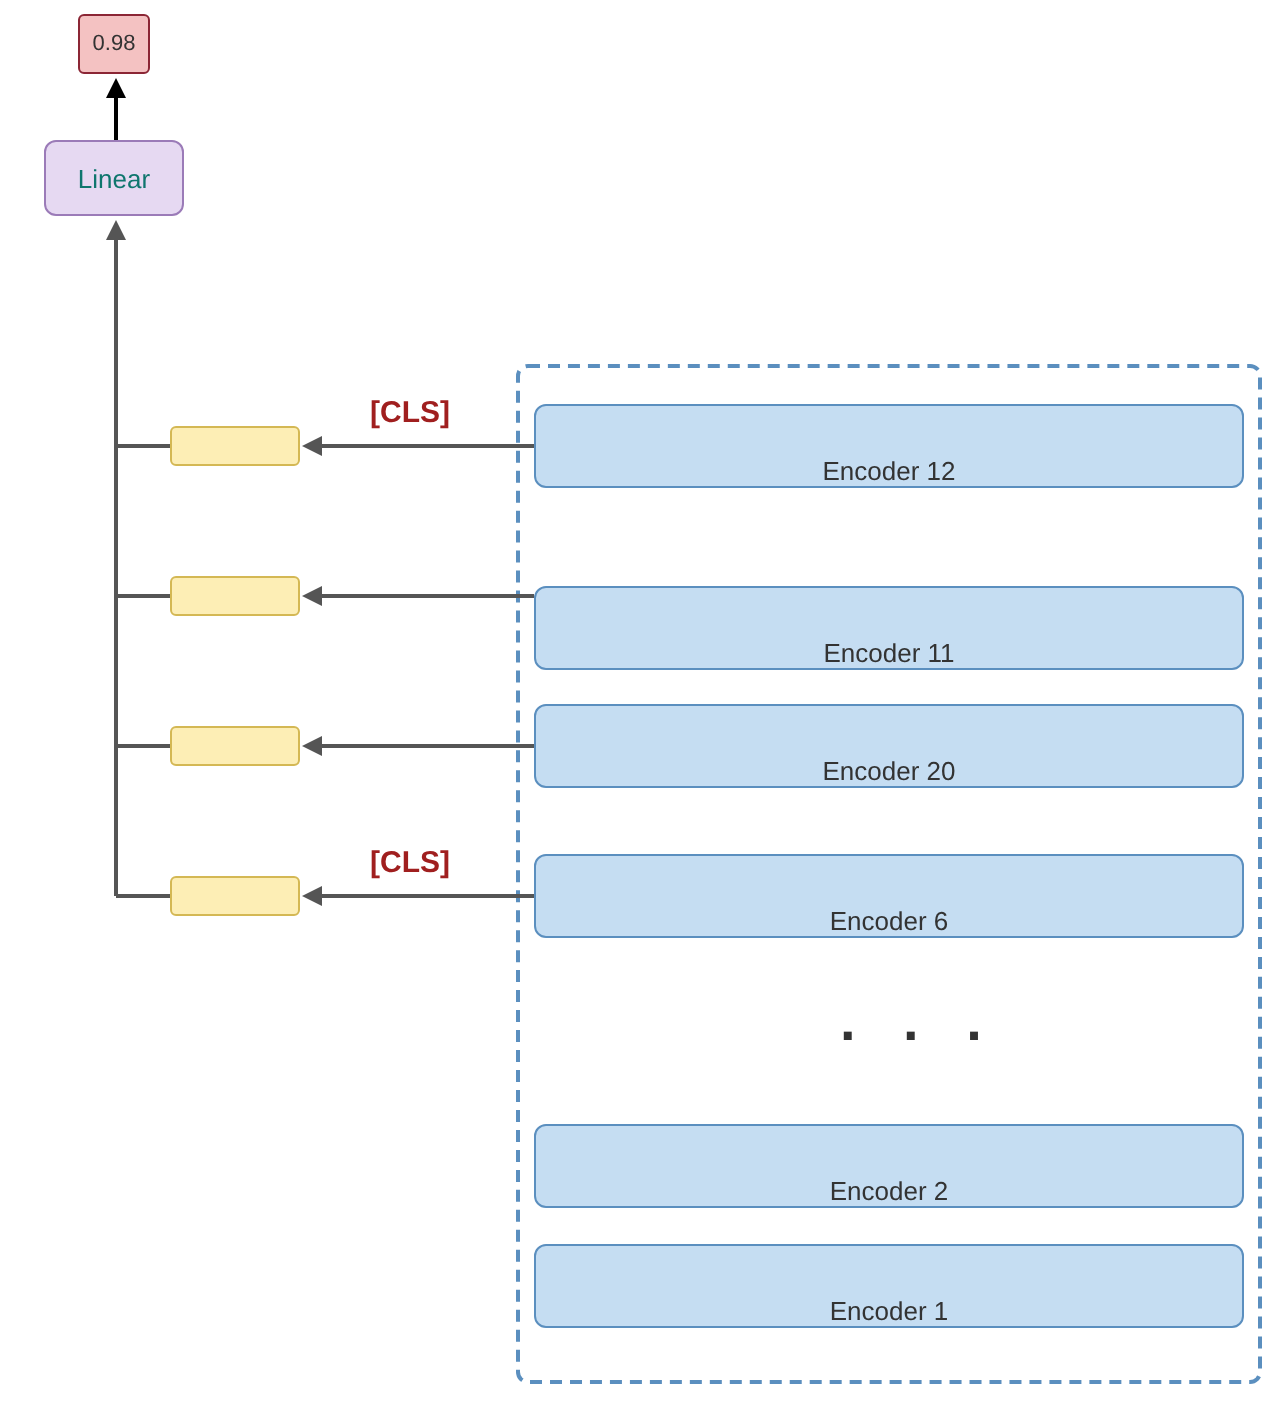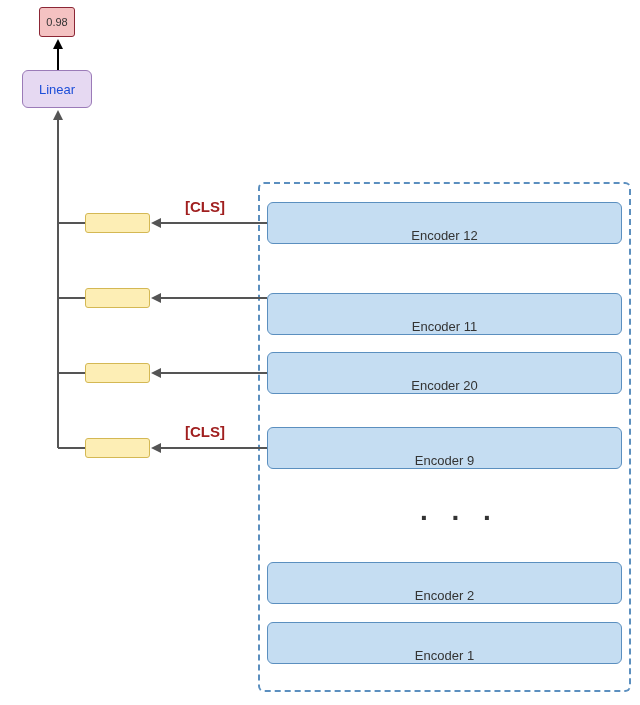--- a/index.html
+++ b/index.html
@@ -36,21 +36,21 @@
       top: 70px;
       width: 70px;
       height: 38px;
       background: #e6d9f2;
       border: 1px solid #9b7bb8;
       border-radius: 6px;
       display: flex;
       align-items: center;
       justify-content: center;
       font-size: 13px;
-      color: #1d4ed8;
+      color: #0f766e;
     }
     .encoder-box {
       position: absolute;
       width: 355px;
       height: 42px;
       background: #c5ddf2;
       border: 1px solid #5b8fbf;
       border-radius: 6px;
       display: flex;
       align-items: flex-end;
@@ -163,21 +163,21 @@
   </div>
 
   <div class="yellow-box" style="left:85px; top:363px;"></div>
 
   <div class="arrow-line" style="left:160px; top:372px; width:107px; height:2px;"></div>
   <div class="arrow-head left" style="left:151px; top:368px;"></div>
 
   <div class="arrow-line" style="left:58px; top:372px; width:27px; height:2px;"></div>
 
   <div class="encoder-box" style="left:267px; top:427px;">
-    <span>Encoder 9</span>
+    <span>Encoder 6</span>
   </div>
 
   <div class="cls-label" style="left:185px; top:423px;">[CLS]</div>
 
   <div class="yellow-box" style="left:85px; top:438px;"></div>
 
   <div class="arrow-line" style="left:160px; top:447px; width:107px; height:2px;"></div>
   <div class="arrow-head left" style="left:151px; top:443px;"></div>
 
   <div class="arrow-line" style="left:58px; top:447px; width:27px; height:2px;"></div>

